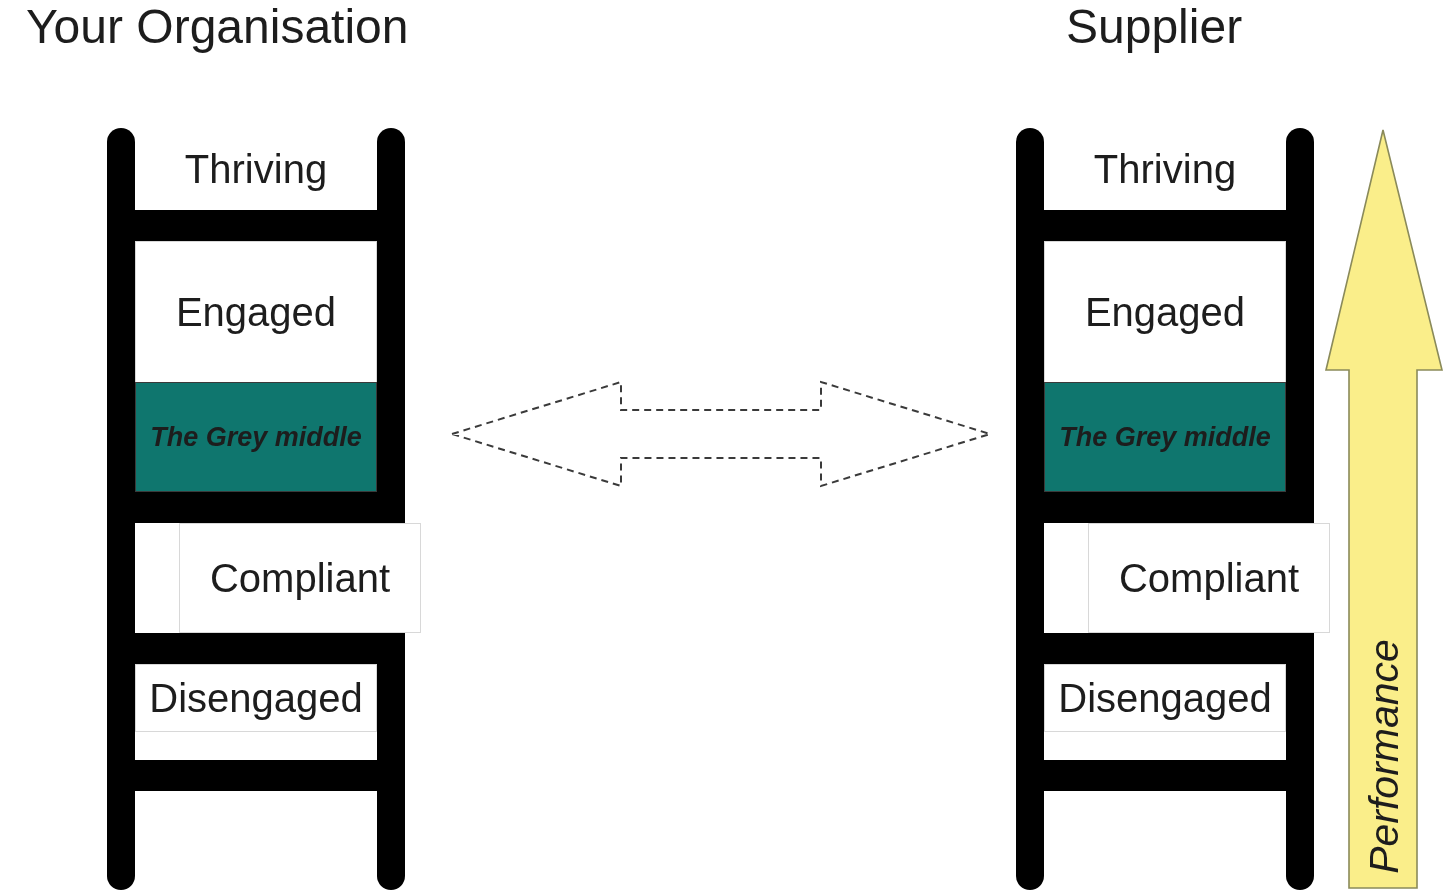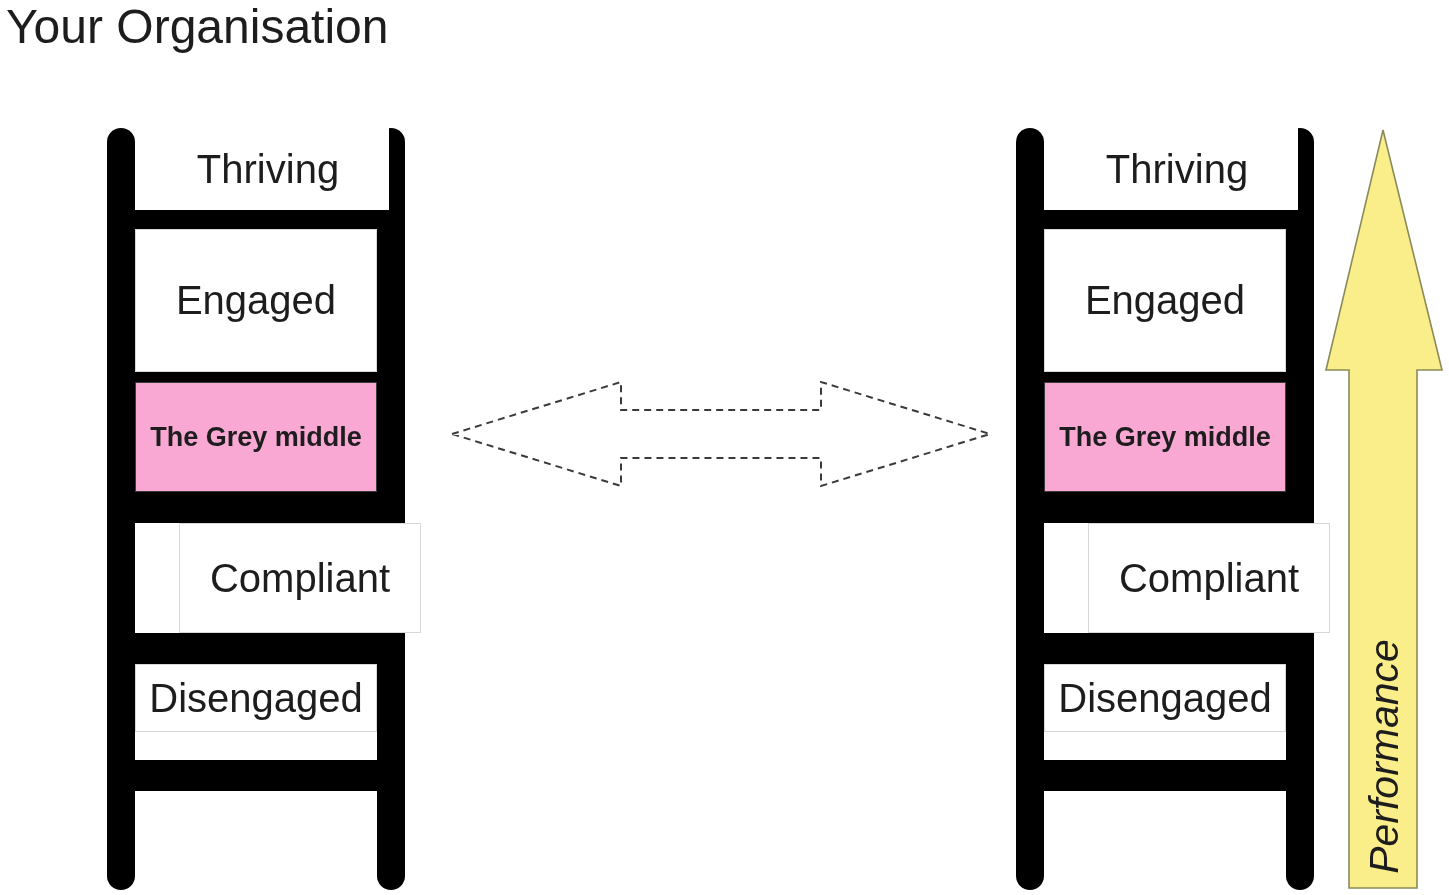--- a/index.html
+++ b/index.html
@@ -19,20 +19,21 @@
 
   
   .panel-title {
     position: absolute;
     font-size: 48px;
     font-weight: 400;
     color: #1d1d1d;
     letter-spacing: 0px;
     white-space: nowrap;
     line-height: 1.05;
+    margin-left: 20px;
   }
   #title-org      { left: 6px;   top: 2px; }
   #title-supplier { left: 1046px; top: 2px; }
 
   
   .ladder {
     position: absolute;
     top: 128px;
     width: 298px;
     height: 762px;
@@ -73,38 +74,38 @@
     align-items: center;
     justify-content: center;
     font-size: 40px;
     color: #1d1d1d;
     background: #ffffff;
     text-align: center;
     white-space: nowrap;
     z-index: 2;
   }
   .step-thriving   { top: 0px;   height: 82px;  }
-  .step-engaged    { top: 101px; height: 143px; }
+  .step-engaged    { top: 113px; height: 143px; }
   .step-grey       { top: 254px; height: 110px; }
   .step-compliant  { top: 395px; height: 110px; margin-left: 44px; }
   .step-diseng     { top: 536px; height: 68px;  }
 
   .step.greyfill {
-    background: #f9a8d4;
+    background: #0f766e;
     border: 1px solid #3a3a3a;
     font-size: 27px;
     font-weight: bold;
+    font-style: italic;
     color: #1d1d1d;
   }
   .step.plainbox {
     border: 1px solid #d8d8d8;
   }
   .step.nobox {
     border: none;
-    margin-left: 12px;
   }
 
   
   #middle-arrow {
     position: absolute;
     left: 445px;
     top: 370px;
     width: 552px;
     height: 128px;
   }
@@ -138,20 +139,21 @@
     margin-bottom: 112px;
   }
 </style>
 </head>
 <body>
 
 <div id="stage">
 
   <div class="panel-title" id="title-org">Your Organisation</div>
 
+  <div class="panel-title" id="title-supplier">Supplier</div>
 
   <div class="ladder" id="ladder-org">
     <div class="rail rail-left"></div>
     <div class="rail rail-right"></div>
 
     <div class="rung rung-1"></div>
     <div class="rung rung-2"></div>
     <div class="rung rung-3"></div>
     <div class="rung rung-4"></div>
     <div class="rung rung-5"></div>

